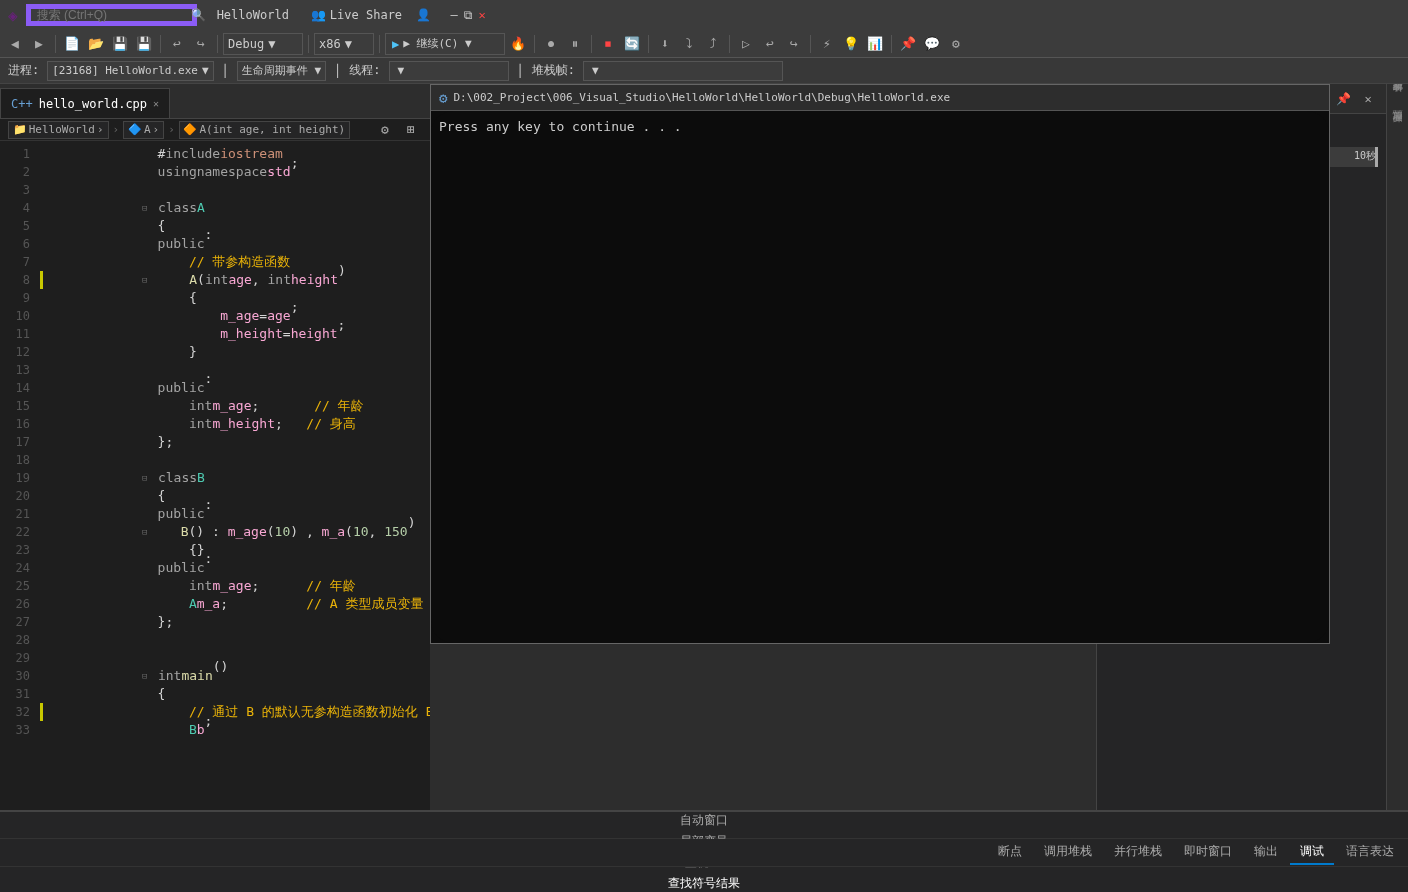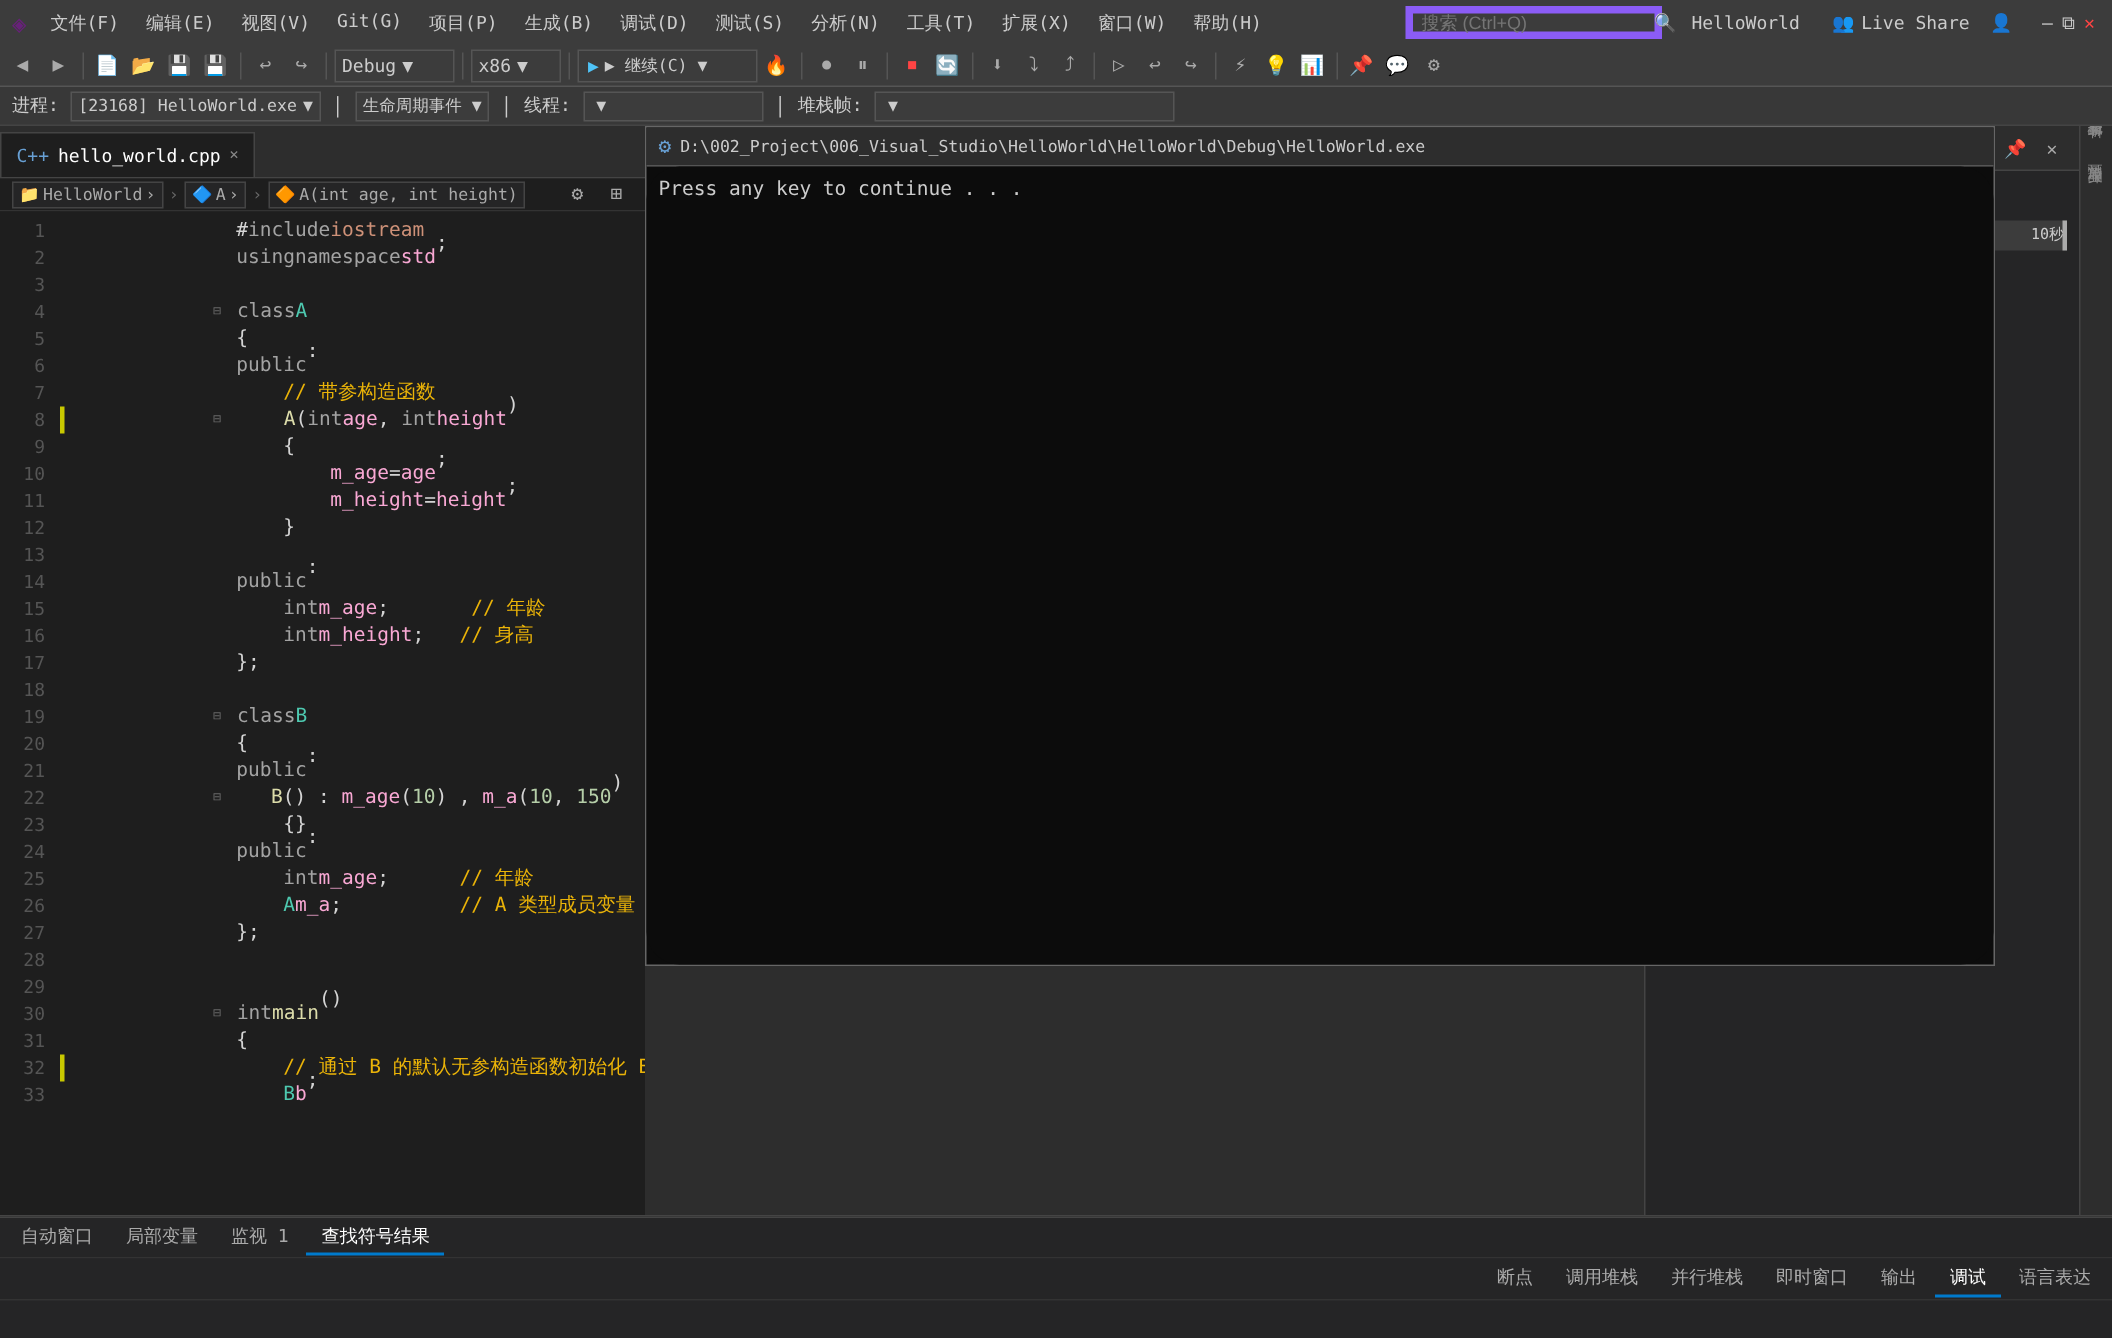--- a/index.html
+++ b/index.html
@@ -367,35 +367,20 @@
       display: flex;
       flex: 1;
       overflow: hidden;
     }
   </style>
 </head>
 <body>
 
 <div id="title-bar">
   <span class="vs-logo">◈</span>
-  <div class="menu-items">
-    <span class="menu-item">文件(F)</span>
-    <span class="menu-item">编辑(E)</span>
-    <span class="menu-item">视图(V)</span>
-    <span class="menu-item">Git(G)</span>
-    <span class="menu-item">项目(P)</span>
-    <span class="menu-item">生成(B)</span>
-    <span class="menu-item">调试(D)</span>
-    <span class="menu-item">测试(S)</span>
-    <span class="menu-item">分析(N)</span>
-    <span class="menu-item">工具(T)</span>
-    <span class="menu-item">扩展(X)</span>
-    <span class="menu-item">窗口(W)</span>
-    <span class="menu-item">帮助(H)</span>
-  </div>
   <div class="search-box">
     <input type="text" placeholder="搜索 (Ctrl+Q)" style="">
     <span>🔍</span>
   </div>
   <div style="width:20px;"></div>
   <span style="margin-right:16px;color:#ccc;">HelloWorld</span>
   <div class="live-share-btn">
     <span>👥</span>
     <span>Live Share</span>
   </div>
@@ -716,21 +701,21 @@
     </div>
     <div id="console-body" style="flex:1;background:#0c0c0c;padding:8px;color:#cccccc;font-size:13px;font-family:Consolas,monospace;">
       <span>Press any key to continue . . .</span>
     </div>
   </div>
 
 </div>
 
 <div id="bottom-area" style="background:#252526;border-top:1px solid #444;">
 
-  <div id="bottom-panel" style="height:28px;background:#252526;display:flex;align-items:center;padding:0 4px;gap:2px;border-bottom:1px solid #333;">
+  <div id="bottom-panel" style="height:28px;background:#252526;display:flex;align-items:center;padding:0 4px;gap:2px;border-bottom:1px solid #333;flex-direction:column;">
     <span class="bottom-tab">自动窗口</span>
     <span class="bottom-tab">局部变量</span>
     <span class="bottom-tab">监视 1</span>
     <span class="bottom-tab active">查找符号结果</span>
   </div>
 
   <div style="height:28px;background:#252526;display:flex;align-items:center;padding:0 4px;gap:2px;border-bottom:1px solid #333;justify-content:flex-end;">
     <span class="bottom-tab">断点</span>
     <span class="bottom-tab">调用堆栈</span>
     <span class="bottom-tab">并行堆栈</span>

